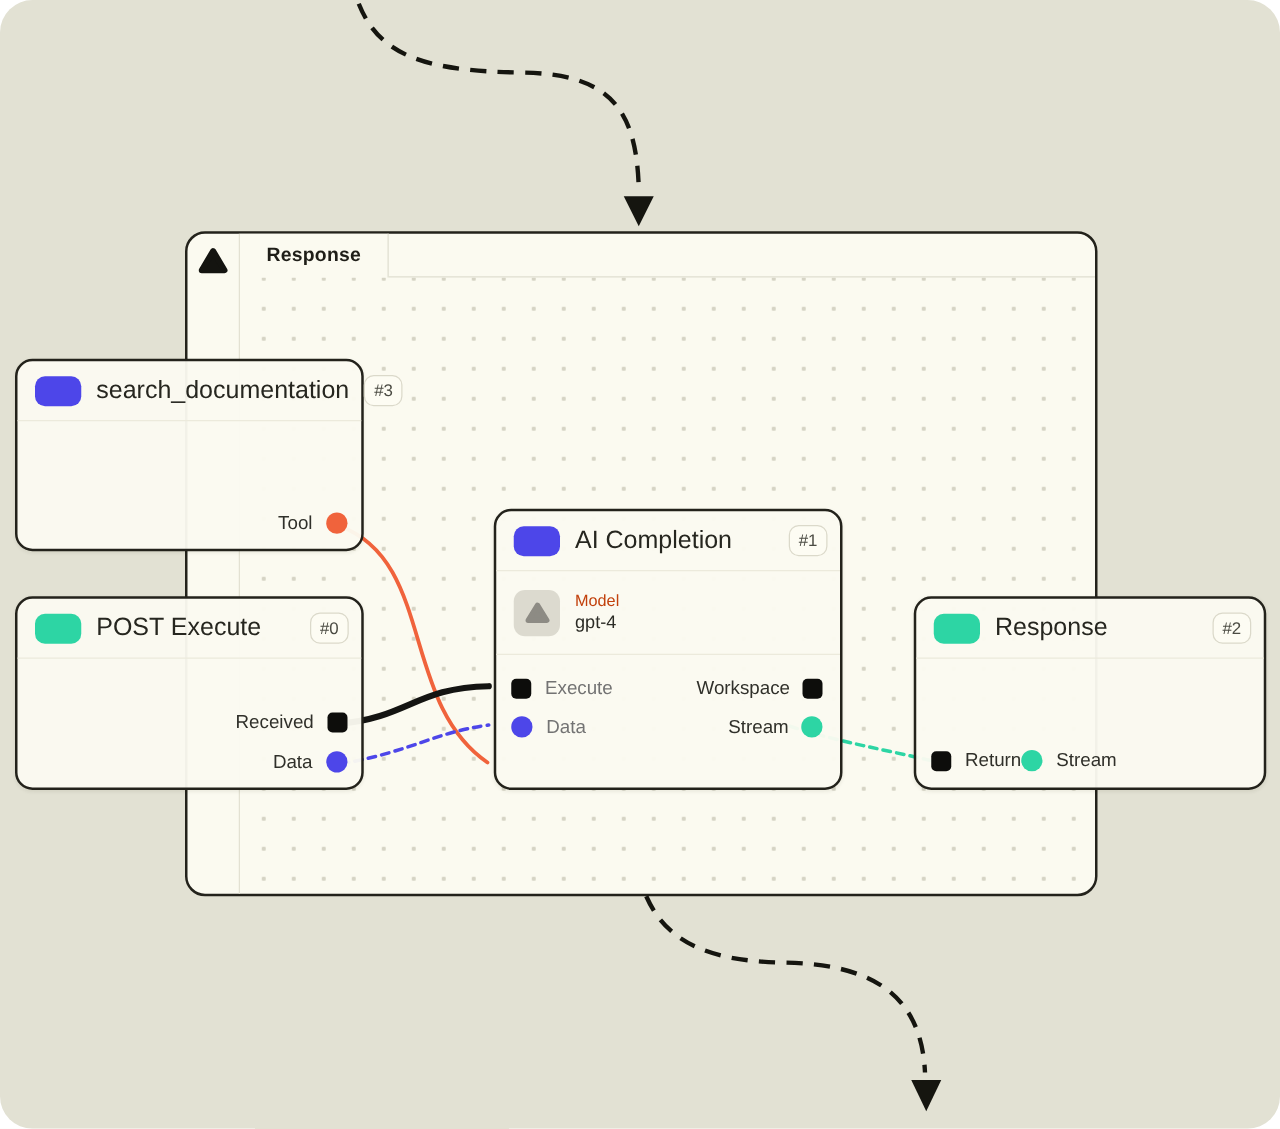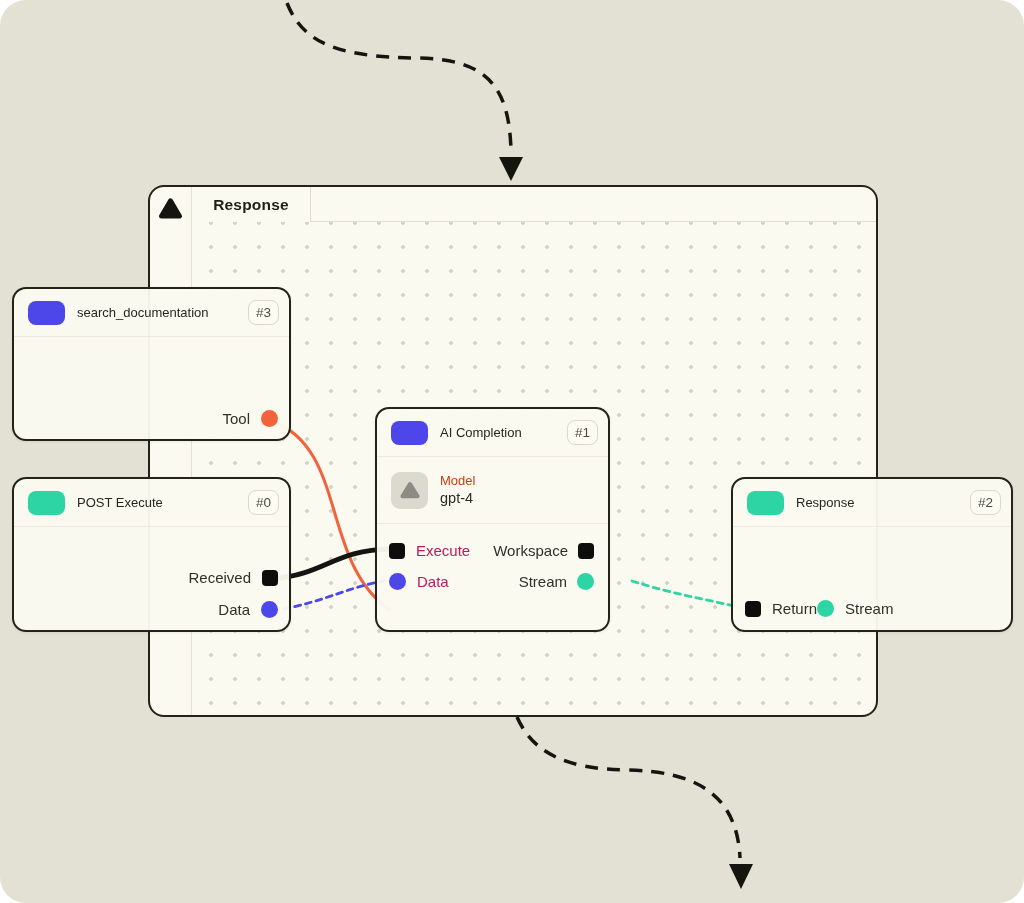--- a/index.html
+++ b/index.html
@@ -25,40 +25,40 @@
   svg.layer { position:absolute; left:0; top:0; width:1024px; height:903px; pointer-events:none; }
   .wires  { z-index:2; }
   .arrows { z-index:4; }
 
   
   .node { position:absolute; background:rgba(251,250,240,0.96); border:2px solid #23221b;
           border-radius:14px; z-index:3; box-shadow:0 1px 3px rgba(40,40,20,.07); }
   .node-header { height:48px; display:flex; align-items:center; gap:12px; padding:0 10px 0 14px;
                  border-bottom:1px solid #eceadc; }
   .node-icon { width:37px; height:24px; border-radius:8px; flex:none; }
-  .node-title { flex:1; font-size:13px; font-weight:500; color:#26261f; white-space:nowrap; }
+  .node-title { flex:1; font-size:20px; font-weight:500; color:#26261f; white-space:nowrap; }
   .badge { border:1px solid #dbd9ca; background:#fdfcf3; border-radius:8px; padding:4px 7px;
            font-size:13.5px; font-weight:500; color:#4b4b43; }
   .prow { height:31px; display:flex; align-items:center; font-size:15px; color:#30302a; }
   .port { width:17px; height:17px; border-radius:50%; flex:none; }
   .port.square { width:16px; height:16px; border-radius:4px; }
   .pgroup { display:flex; align-items:center; gap:11px; }
   .rows-out { position:absolute; right:11px; display:flex; flex-direction:column; align-items:flex-end; }
   .rows-in  { position:absolute; left:12px;  display:flex; flex-direction:row; align-items:flex-start; }
 
   
   .model-row { height:67px; display:flex; align-items:center; gap:12px; padding:0 14px;
                border-bottom:1px solid #eceadc; }
   .model-icon { width:37px; height:37px; border-radius:9px; background:#dcdacf;
                 display:flex; align-items:center; justify-content:center; }
   .model-label { font-size:13px; color:#c2410c; line-height:1.25; }
   .model-value { font-size:14.5px; font-weight:500; color:#2b2b25; line-height:1.25; }
   .ai-ports { padding:11px 14px 0 12px; }
   .ai-row { height:31px; display:flex; align-items:center; justify-content:space-between; }
-  .ai-row .left  { display:flex; align-items:center; gap:11px; font-size:15px; color:#be185d; }
+  .ai-row .left  { display:flex; align-items:center; gap:11px; font-size:15px; color:#737373; }
   .ai-row .right { display:flex; align-items:center; gap:10px; font-size:15px; color:#30302a; }
 </style>
 </head>
 <body>
 
 <div class="stage">
 
   <div class="window">
     <div class="rail">
       <span class="logo">
@@ -108,21 +108,21 @@
         <span>Received</span>
         <span class="port square" style="background: rgb(13, 13, 11);"></span>
       </div>
       <div class="prow pgroup">
         <span>Data</span>
         <span class="port circle" style="background: rgb(77, 70, 233);"></span>
       </div>
     </div>
   </div>
 
-  <div class="node" style="left:375px; top:407px; width:235px; height:225px;">
+  <div class="node" style="left:395px; top:407px; width:279px; height:225px;">
     <div class="node-header">
       <span class="node-icon" style="background: rgb(77, 70, 233);"></span>
       <span class="node-title">AI Completion</span>
       <span class="badge">#1</span>
     </div>
     <div class="model-row">
       <span class="model-icon">
         <svg width="22" height="20" viewBox="0 0 26 24">
           <path d="M13 5 L22 19.5 L4 19.5 Z" fill="#8d8b84" stroke="#8d8b84" stroke-width="5" stroke-linejoin="round"></path>
         </svg>

